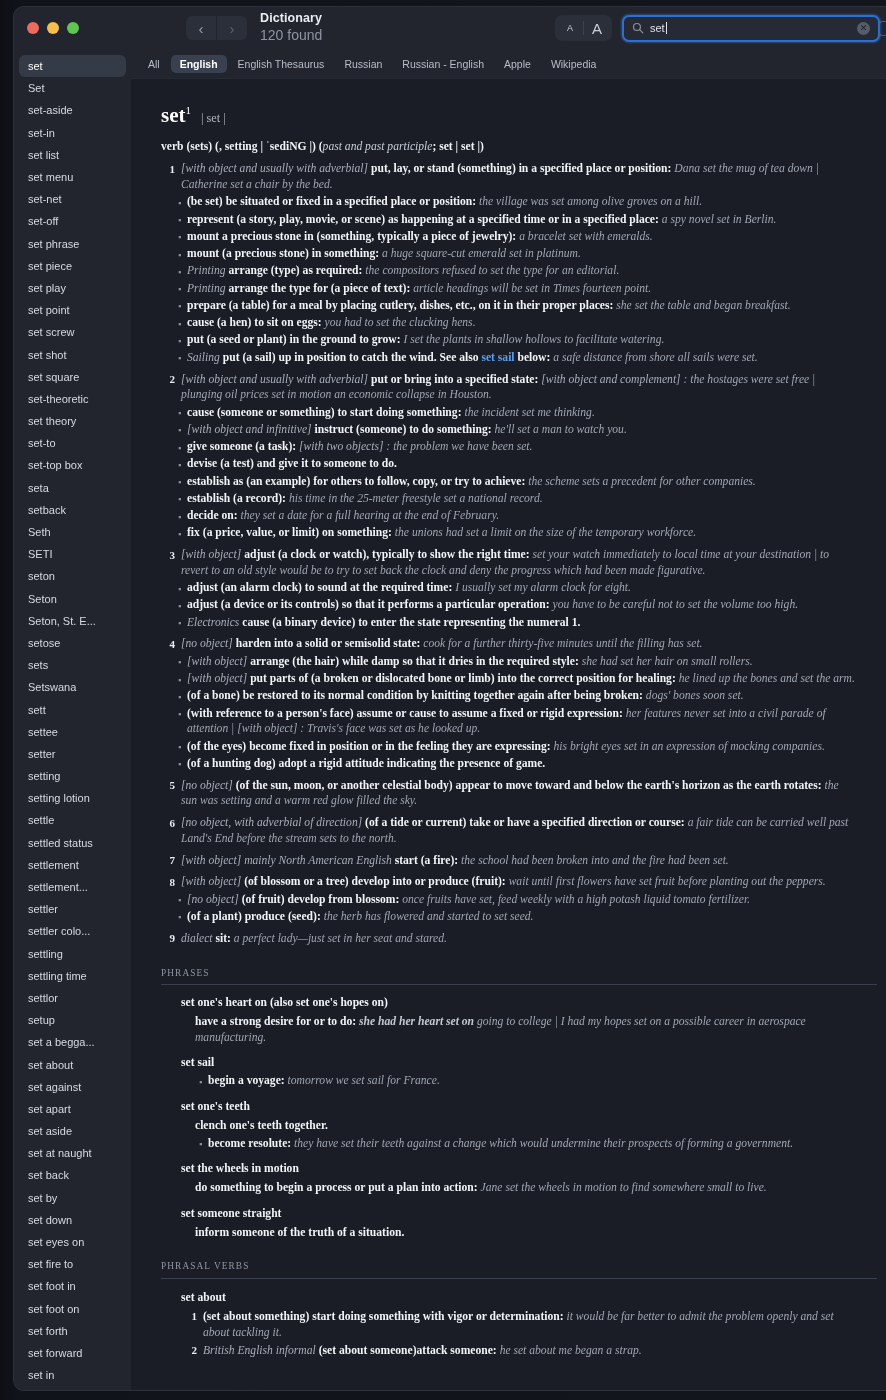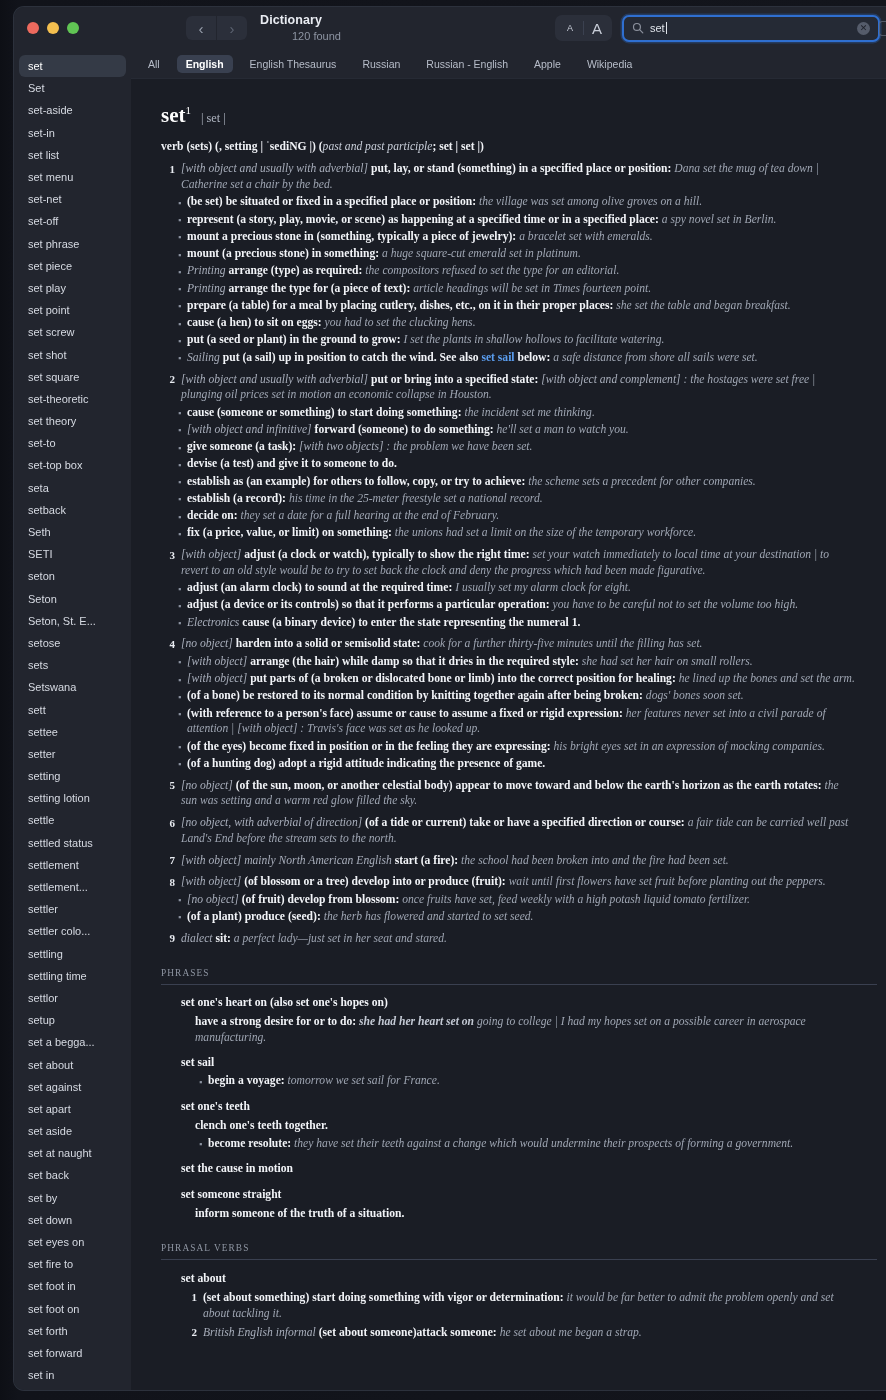--- a/index.html
+++ b/index.html
@@ -50,21 +50,21 @@
     display: flex; align-items: center; justify-content: center;
     color: #9aa1ae; font-size: 15px; line-height: 1;
     background: #2b2f3a; border-radius: 6px 0 0 6px;
   }
   .navbtn.fwd { border-radius: 0 6px 6px 0; color: #5d6472; margin-left: 1px; }
 
   .doctitle { margin-left: 13px; line-height: 1.1; }
   .doctitle .t {
     font-size: 12.5px; font-weight: bold; color: #e9ecf2; letter-spacing: .1px;
   }
-  .doctitle .s { font-size: 11px; color: #8d94a2; margin-top: 2px; margin-left: 32px; }
+  .doctitle .s { font-size: 14px; color: #8d94a2; margin-top: 2px; }
 
   .tb-right {
     margin-left: auto; display: flex; align-items: center;
     gap: 10px; padding-right: 6px;
   }
   .fontsize-group {
     display: flex; align-items: center;
     background: #2b2f3a; border-radius: 7px;
     height: 26px; padding: 0 2px;
   }
@@ -131,21 +131,21 @@
 
   
   .content {
     flex: 1; min-width: 0;
     background: #1a1d25;
     display: flex; flex-direction: column;
   }
   .tabsbar {
     height: 29px; flex: 0 0 29px;
     display: flex; align-items: center;
-    padding: 0 0 0 8px; gap: 8px;
+    padding: 0 0 0 8px; gap: 2px;
     background: #22252e;
     border-bottom: 1px solid #262a34;
   }
   .tab {
     font-size: 10.5px; color: #b7bdc9;
     padding: 3px 9px; border-radius: 5px;
     white-space: nowrap;
   }
   .tab.active { background: #394050; color: #ffffff; font-weight: bold; }
 
@@ -394,21 +394,21 @@
             <div class="sense">
               <div class="sense-num">2</div>
               <div class="sense-body"><span class="lbl">[with object and usually with adverbial]</span> <b>put or bring into a specified state</b><b>:</b> <span class="lbl">[with object and complement]</span><span class="ex"> : the hostages were set free | plunging oil prices set in motion an economic collapse in Houston.</span></div>
             </div>
             <div class="sub">
               <div class="sub-dot">▪</div>
               <div class="sub-body"><b>cause (someone or something) to start doing something</b><b>:</b> <span class="ex">the incident set me thinking.</span></div>
             </div>
             <div class="sub">
               <div class="sub-dot">▪</div>
-              <div class="sub-body"><span class="lbl">[with object and infinitive]</span> <b>forward (someone) to do something</b><b>:</b> <span class="ex">he'll set a man to watch you.</span></div>
+              <div class="sub-body"><span class="lbl">[with object and infinitive]</span> <b>instruct (someone) to do something</b><b>:</b> <span class="ex">he'll set a man to watch you.</span></div>
             </div>
             <div class="sub">
               <div class="sub-dot">▪</div>
               <div class="sub-body"><b>give someone (a task)</b><b>:</b> <span class="lbl">[with two objects]</span><span class="ex"> : the problem we have been set.</span></div>
             </div>
             <div class="sub">
               <div class="sub-dot">▪</div>
               <div class="sub-body"><b>devise (a test) and give it to someone to do.</b></div>
             </div>
             <div class="sub">
@@ -512,21 +512,22 @@
             <div class="phrase-sub">
               <div class="sub-dot">▪</div>
               <div class="sub-body"><b>begin a voyage</b><b>:</b> <span class="ex">tomorrow we set sail for France.</span></div>
             </div>
             <div class="phrase-head">set one's teeth</div>
             <div class="phrase-def"><b>clench one's teeth together.</b></div>
             <div class="phrase-sub">
               <div class="sub-dot">▪</div>
               <div class="sub-body"><b>become resolute</b><b>:</b> <span class="ex">they have set their teeth against a change which would undermine their prospects of forming a government.</span></div>
             </div>
-            <div class="phrase-head">set the cause in motion</div>
+            <div class="phrase-head">set the wheels in motion</div>
+            <div class="phrase-def"><b>do something to begin a process or put a plan into action</b><b>:</b> <span class="ex">Jane set the wheels in motion to find somewhere small to live.</span></div>
             <div class="phrase-head">set someone straight</div>
             <div class="phrase-def"><b>inform someone of the truth of a situation.</b></div>
           </div>
 
         <div class="secthead">
           <span>PHRASAL VERBS</span>
           <div class="rule"></div>
         </div>
         <div>
             <div class="pv-head">set about</div>

